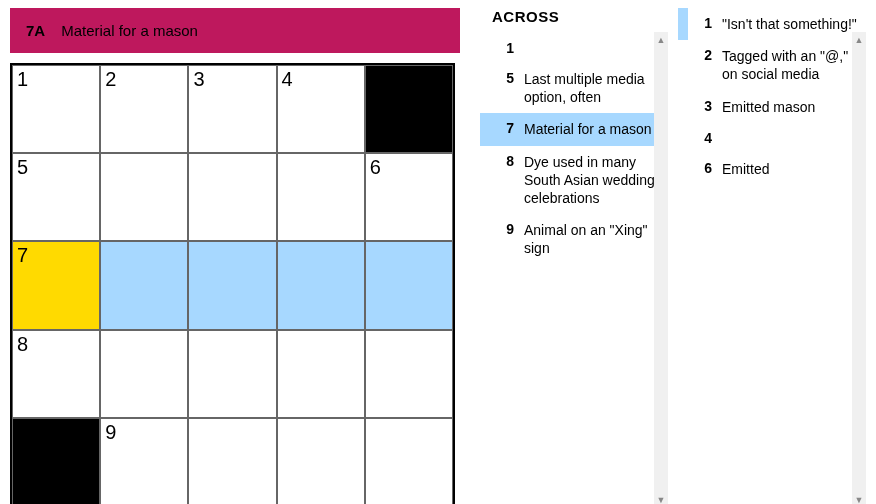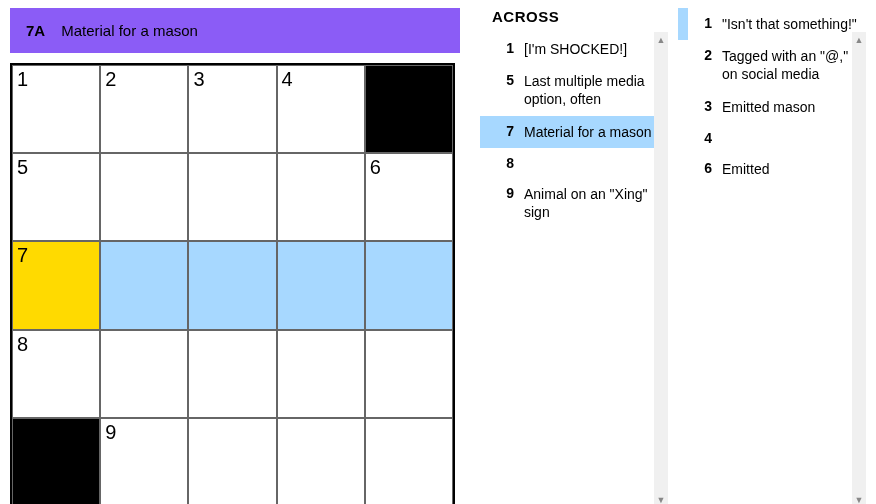--- a/index.html
+++ b/index.html
@@ -1,19 +1,19 @@
 <!DOCTYPE html>
 <html><head>
 <meta charset="utf-8">
 <style>
   * { box-sizing: border-box; margin: 0; padding: 0; }
   body { font-family: Arial, Helvetica, sans-serif; background: #fff; width: 876px; height: 504px; overflow: hidden; }
   .container { display: flex; gap: 20px; padding: 8px 10px; }
   .left { flex: 0 0 450px; }
-  .clue-bar { background: #8b5cf6; padding: 14px 16px; display: flex; align-items: center; gap: 16px; margin-bottom: 10px; }
+  .clue-bar { background: #be185d; padding: 14px 16px; display: flex; align-items: center; gap: 16px; margin-bottom: 10px; }
   .clue-bar-num { font-weight: bold; font-size: 15px; }
   .clue-bar-text { font-size: 15px; }
   .grid { border: 2px solid #000; width: 445px; height: 445px; display: grid; grid-template-columns: repeat(5,1fr); grid-template-rows: repeat(5,1fr); }
   .cell { border: 0.5px solid #666; position: relative; background: #fff; }
   .cell.black { background: #000; }
   .cell.hl { background: #a7d8ff; }
   .cell.cursor { background: #ffda00; }
   .cell .num { position: absolute; top: 2px; left: 4px; font-size: 20px; font-weight: normal; font-family: Arial; }
   .right { flex: 1; display: flex; gap: 10px; }
   .col { flex: 1; position: relative; }
@@ -84,32 +84,32 @@
         <div class="cell"></div>
         <div class="cell"></div>
       </div>
   </div>
   <div class="right">
     <div class="col">
       <div class="col-title">ACROSS</div>
       <div class="clue-list" id="across-list">
           <div class="clue-item">
             <span class="cn">1</span>
-            <span class="ct">[I'm SHOCKED!]</span>
           </div>
           <div class="clue-item">
             <span class="cn">5</span>
             <span class="ct">Last multiple media option, often</span>
           </div>
           <div class="clue-item active">
             <span class="cn">7</span>
             <span class="ct">Material for a mason</span>
           </div>
           <div class="clue-item">
             <span class="cn">8</span>
+            <span class="ct">Dye used in many South Asian wedding celebrations</span>
           </div>
           <div class="clue-item">
             <span class="cn">9</span>
             <span class="ct">Animal on an "Xing" sign</span>
           </div>
         </div>
       <div class="scroll-track">
         <div class="scroll-up">▲</div>
         <div class="scroll-down">▼</div>
       </div>

